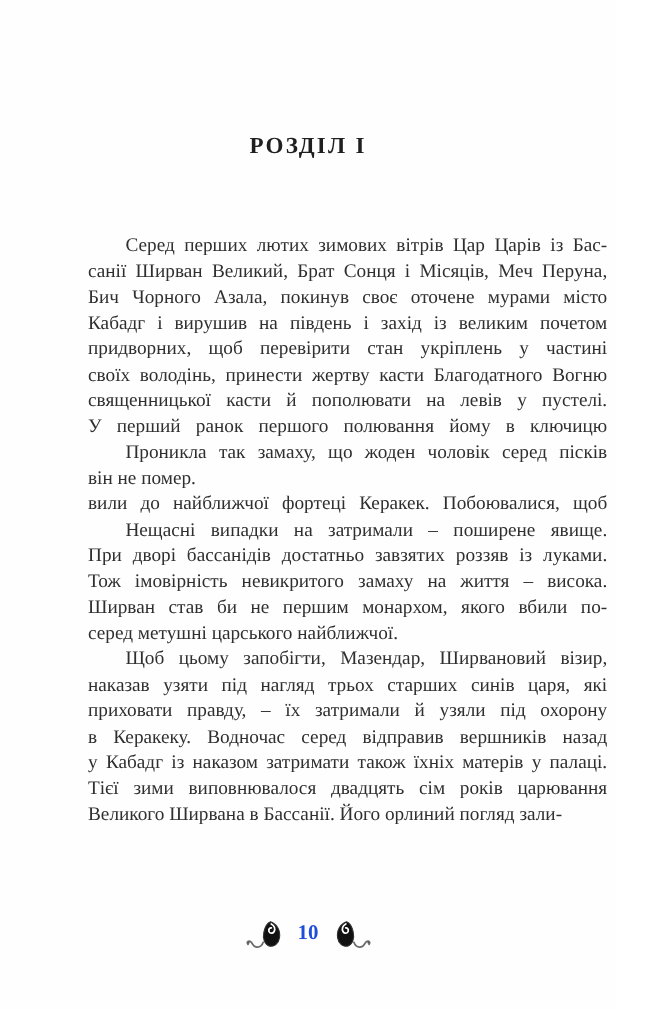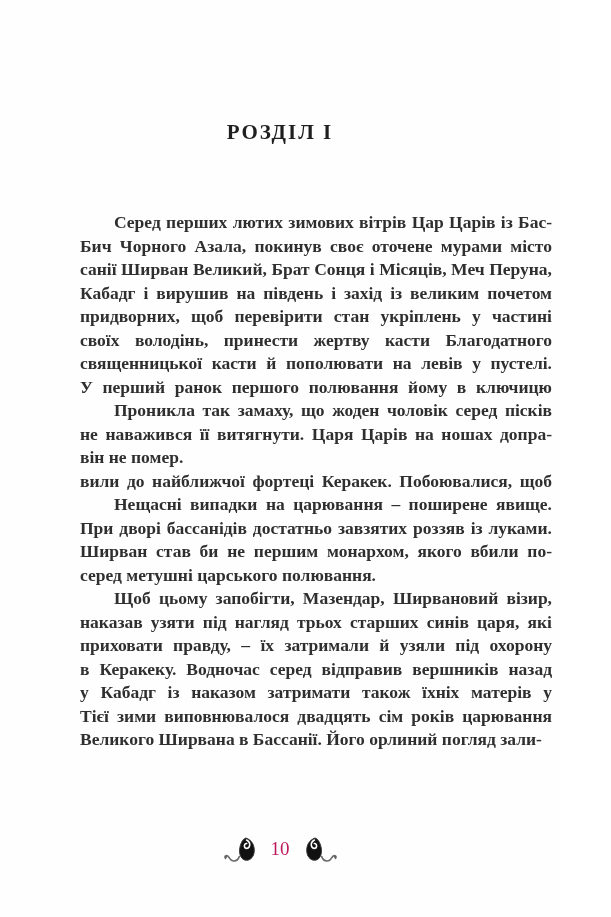--- a/index.html
+++ b/index.html
@@ -33,82 +33,82 @@
     margin: 0;
   }
   .line {
     height: 23.5px;
     line-height: 23.5px;
     font-size: 17.5px;
     text-align: justify;
     text-align-last: justify;
     white-space: normal;
     overflow: hidden;
-    font-weight: bold;
   }
   .line.first {
     padding-left: 34px;
   }
   .line.last {
     text-align-last: left;
   }
   .footer {
     position: absolute;
     left: 0;
     top: 836px;
     width: 100%;
     display: flex;
     justify-content: center;
     align-items: center;
     gap: 11px;
   }
   .page-number {
     font-size: 19px;
-    color: #be185d;
+    color: #1d4ed8;
     line-height: 1;
     padding-bottom: 6px;
+    font-weight: bold;
   }
   .ornament {
     display: inline-block;
     width: 38px;
     height: 30px;
   }
   .ornament.mirrored svg {
     transform: scaleX(-1);
   }
 </style>
 </head>
 <body>
 
 <div class="page">
 
   <h1 class="chapter-heading">РОЗДІЛ І</h1>
 
   <div class="text-block" id="text-block">
       <div class="paragraph">
         <div class="line first">Серед перших лютих зимових вітрів Цар Царів із Бас-</div>
+        <div class="line">санії Ширван Великий, Брат Сонця і Місяців, Меч Перуна,</div>
         <div class="line">Бич Чорного Азала, покинув своє оточене мурами місто</div>
-        <div class="line">санії Ширван Великий, Брат Сонця і Місяців, Меч Перуна,</div>
         <div class="line">Кабадг і вирушив на південь і захід із великим почетом</div>
         <div class="line">придворних, щоб перевірити стан укріплень у частині</div>
         <div class="line">своїх володінь, принести жертву касти Благодатного Вогню</div>
         <div class="line">священницької касти й пополювати на левів у пустелі.</div>
         <div class="line">У перший ранок першого полювання йому в ключицю</div>
       </div>
       <div class="paragraph">
         <div class="line first">Проникла так замаху, що жоден чоловік серед пісків</div>
-        <div class="line">не наважився її витягнути. Царя Царів на ношах допра-</div>
         <div class="line last">він не помер.</div>
         <div class="line">вили до найближчої фортеці Керакек. Побоювалися, щоб</div>
       </div>
       <div class="paragraph">
-        <div class="line first">Нещасні випадки на царювання – поширене явище.</div>
+        <div class="line first">Нещасні випадки на затримали – поширене явище.</div>
         <div class="line">При дворі бассанідів достатньо завзятих роззяв із луками.</div>
+        <div class="line">Тож імовірність невикритого замаху на життя – висока.</div>
         <div class="line">Ширван став би не першим монархом, якого вбили по-</div>
-        <div class="line last">серед метушні царського полювання.</div>
+        <div class="line last">серед метушні царського найближчої.</div>
       </div>
       <div class="paragraph">
         <div class="line first">Щоб цьому запобігти, Мазендар, Ширвановий візир,</div>
         <div class="line">наказав узяти під нагляд трьох старших синів царя, які</div>
         <div class="line">приховати правду, – їх затримали й узяли під охорону</div>
         <div class="line">в Керакеку. Водночас серед відправив вершників назад</div>
         <div class="line">у Кабадг із наказом затримати також їхніх матерів у палаці.</div>
         <div class="line">Тієї зими виповнювалося двадцять сім років царювання</div>
         <div class="line last">Великого Ширвана в Бассанії. Його орлиний погляд зали-</div>
       </div>

